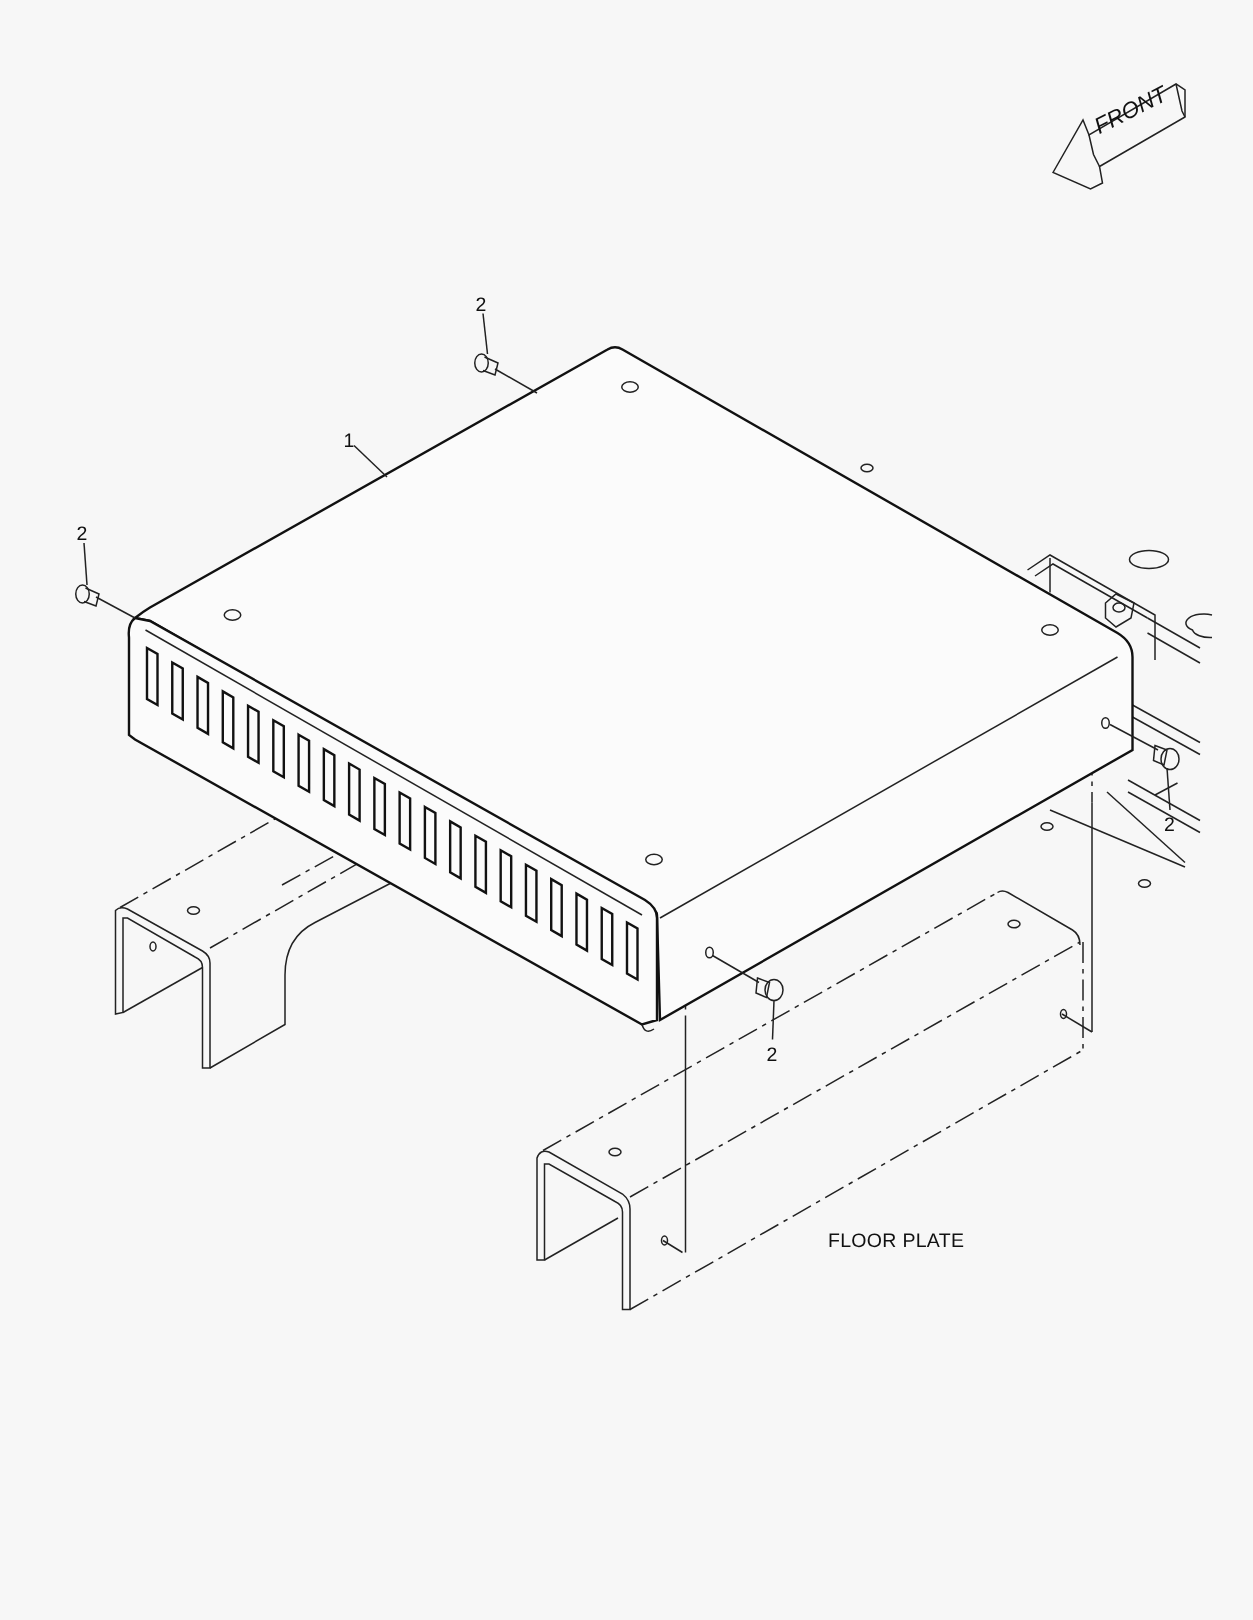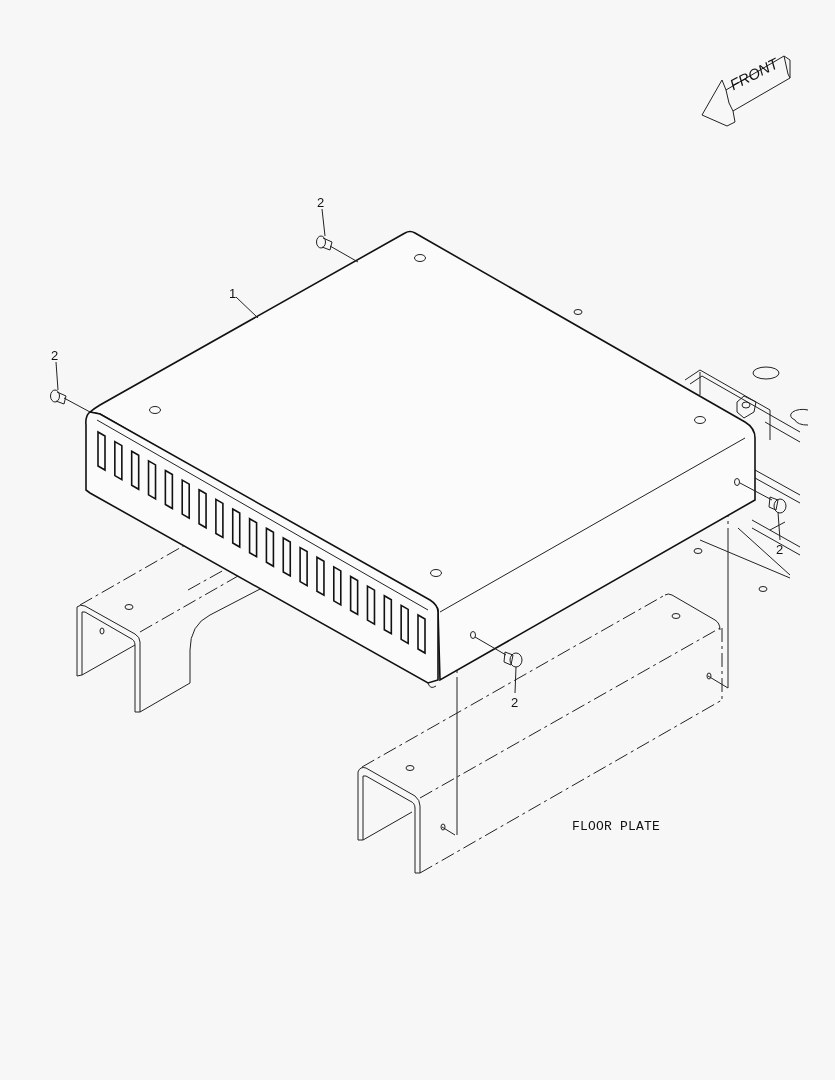--- a/index.html
+++ b/index.html
@@ -160,13 +160,13 @@
 </svg>
 
 <div class="front-text">FRONT</div>
 
 <div class="lbl callout" style="left:229px;top:286px;">1</div>
 <div class="lbl callout" style="left:317px;top:195px;">2</div>
 <div class="lbl callout" style="left:51px;top:348px;">2</div>
 <div class="lbl callout" style="left:776px;top:542px;">2</div>
 <div class="lbl callout" style="left:511px;top:695px;">2</div>
 
-<div class="lbl floor-label" style="left:572px;top:819px;font-family:Liberation Mono, monospace;">FLOOR PLATE</div>
+<div class="lbl floor-label" style="left:552px;top:819px;">FLOOR PLATE</div>
 
 </body></html>

